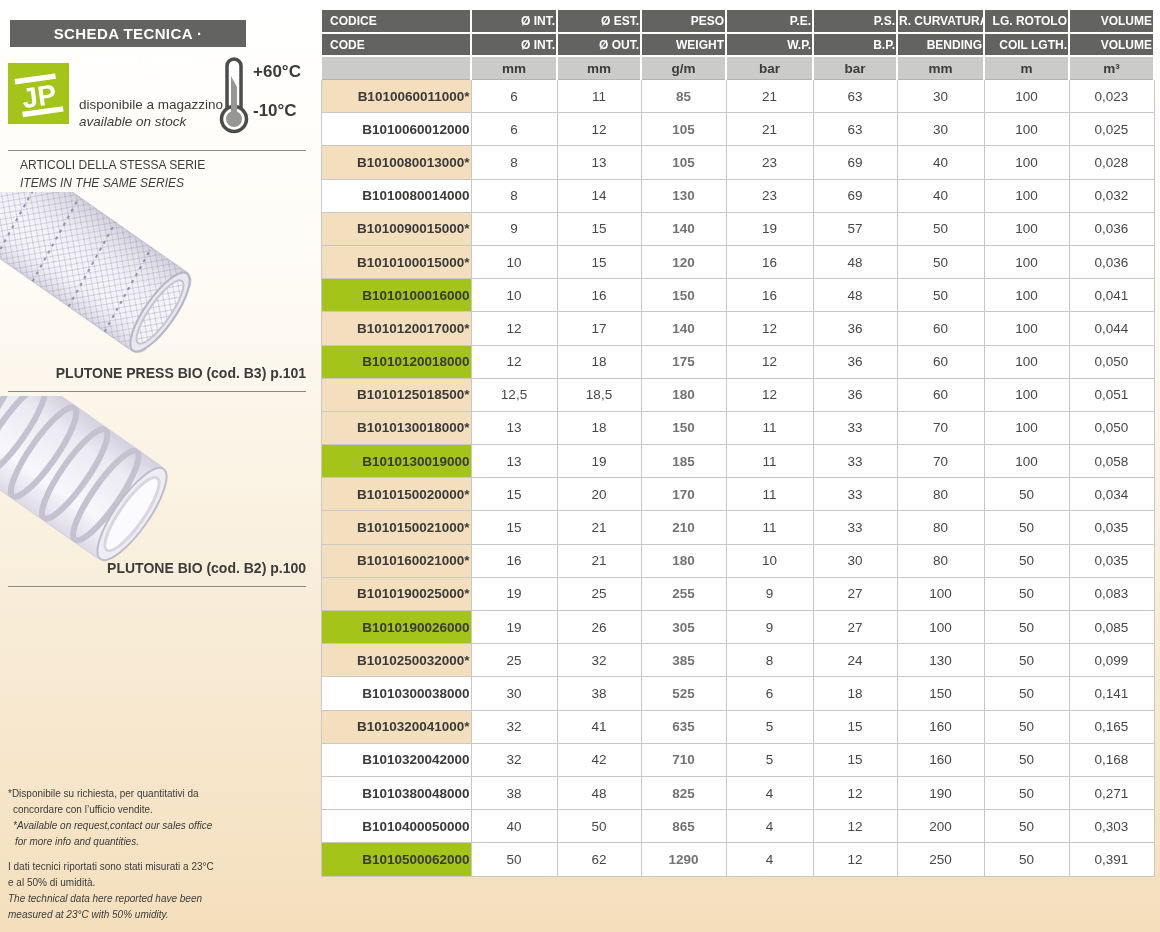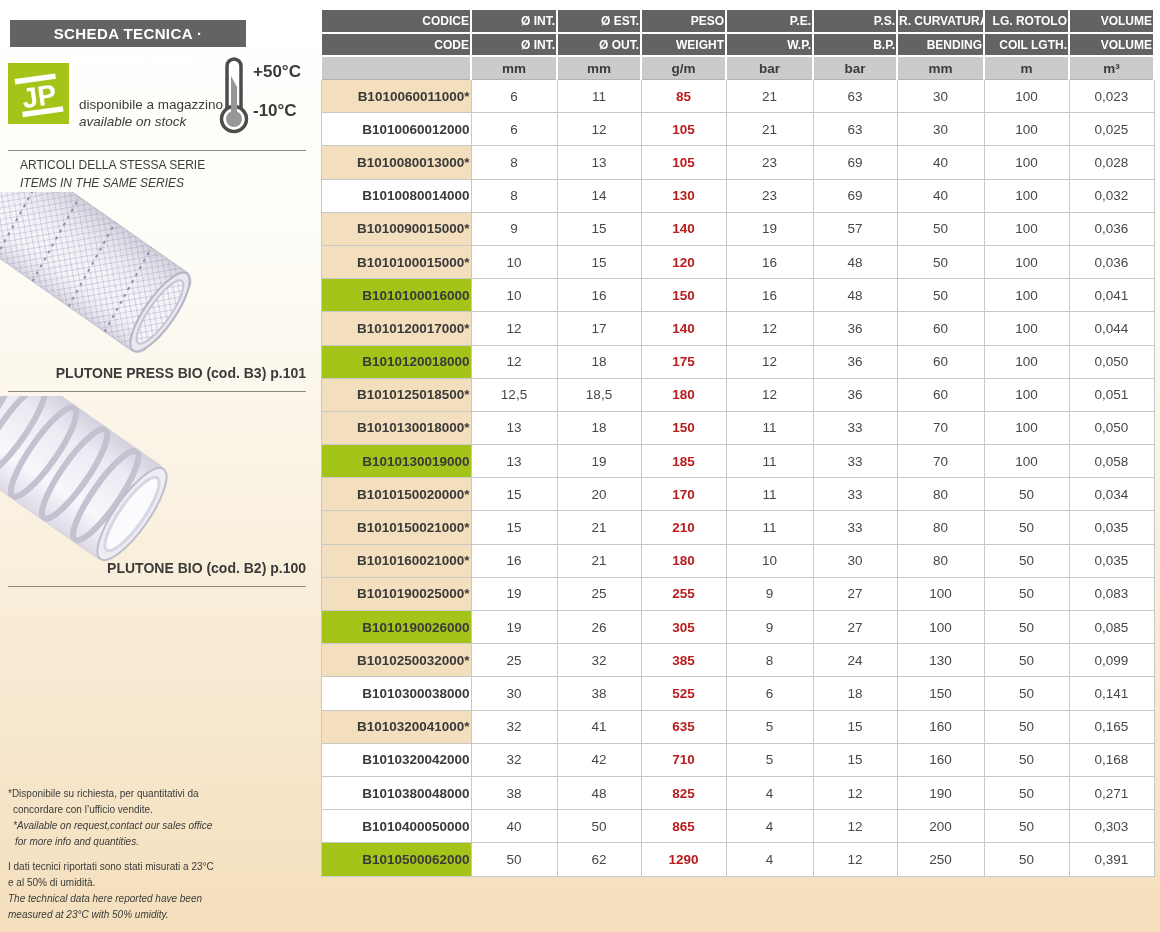--- a/index.html
+++ b/index.html
@@ -41,33 +41,33 @@
   .footnotes .ind2{padding-left:7px;}
   
   .datatable-wrap{position:absolute;left:320px;top:8px;}
   table{border-collapse:collapse;table-layout:fixed;width:833px;}
   thead td{overflow:hidden;white-space:nowrap;}
   td.dark{
     background:#636362;color:#fff;font-weight:bold;font-size:12px;
     text-align:right;border:2px solid #fff;height:19px;line-height:1;
   }
   tr.r1 td.dark{height:20px;}
-  td.dark.left{text-align:right;padding-left:8px;}
+  td.dark.left{text-align:left;padding-left:8px;}
   td.unit{
     background:#cbcbca;color:#3c3c3b;font-weight:bold;font-size:13.5px;
     text-align:center;height:20px;
     border-left:2px solid #fff;border-right:2px solid #fff;border-bottom:1px solid #b3b3b2;
   }
   tbody td{
     height:30.2px;background:#fff;border:1px solid #c8c8c7;
     text-align:center;font-size:13.5px;color:#474746;
     overflow:hidden;white-space:nowrap;
   }
   tbody td.code{text-align:right;padding-left:8px;font-weight:bold;color:#3a3a39;}
-  tbody td.peso{font-weight:bold;color:#b91c1c;margin-top:22px;}
+  tbody td.peso{font-weight:bold;color:#737373;margin-top:22px;}
   .hl-tan{background:#f3dfbe !important;}
   .hl-green{background:#a4c41a !important;}
   .hl-white{background:#ffffff !important;}
 </style>
 </head>
 <body>
 
 <div class="page">
 
   <div class="title-bar">SCHEDA TECNICA · TECHNICAL DATA</div>
@@ -89,21 +89,21 @@
   </div>
 
   <div class="thermo">
     <svg width="34" height="79" viewBox="0 0 34 79">
       <rect x="10" y="3" width="14" height="57" rx="7" fill="#ffffff" stroke="#4c4c4b" stroke-width="3.5"></rect>
       <circle cx="17" cy="63" r="12.5" fill="#ffffff" stroke="#4c4c4b" stroke-width="3.5"></circle>
       <polygon points="14,20 20,31 20,63 14,63" fill="#969695"></polygon>
       <circle cx="17" cy="63" r="8" fill="#969695"></circle>
     </svg>
   </div>
-  <div class="temp temp-max">+50°C</div>
+  <div class="temp temp-max">+60°C</div>
   <div class="temp temp-min">-10°C</div>
 
   <hr class="rule rule1">
 
   <div class="series-title">
     <div class="it">ARTICOLI DELLA STESSA SERIE</div>
     <div class="en">ITEMS IN THE SAME SERIES</div>
   </div>
 
   <div class="hose hose1">

